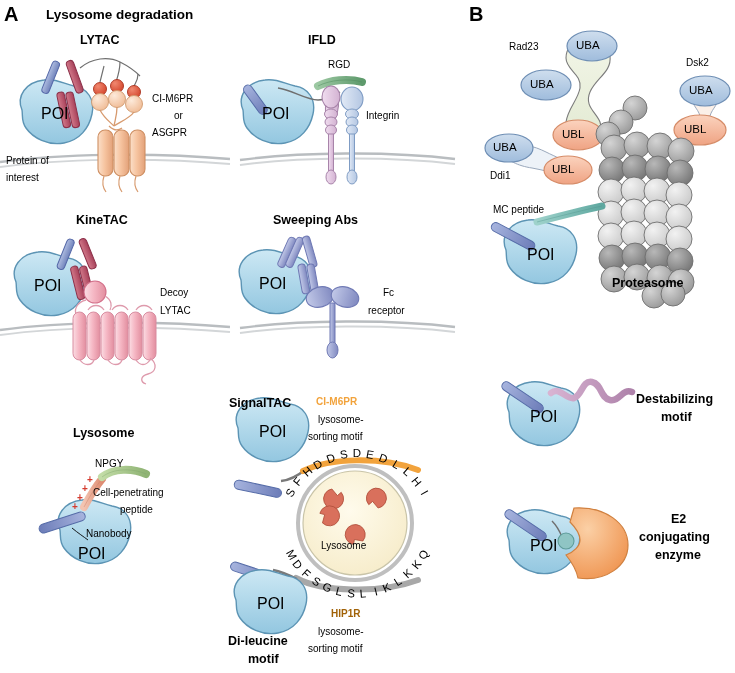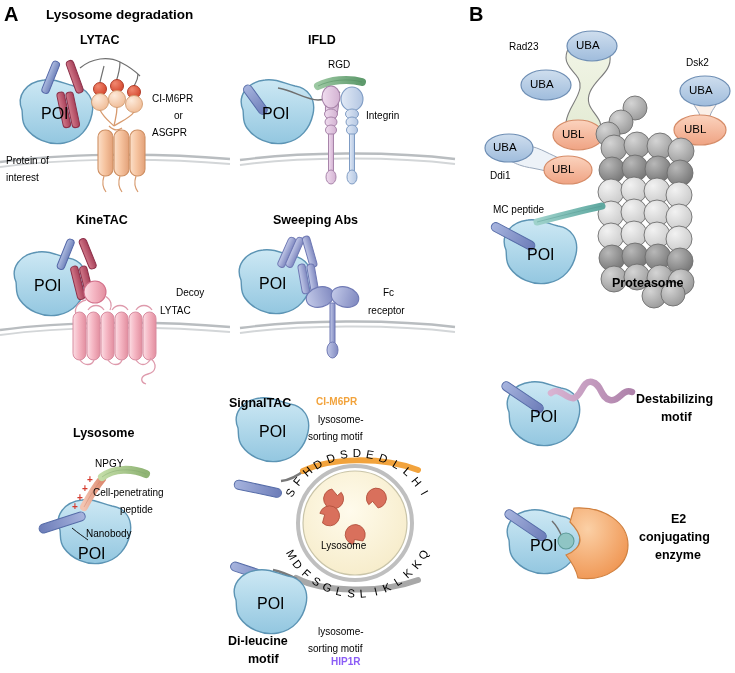--- a/index.html
+++ b/index.html
@@ -6,21 +6,21 @@
   body{width:735px;height:673px;font-family:"Liberation Sans",sans-serif;color:#000;position:relative;overflow:hidden;}
   #figure{position:absolute;left:0;top:0;width:735px;height:673px;}
   .lbl{position:absolute;white-space:pre;line-height:1.15;}
   .panel-letter{font-weight:bold;font-size:20px;}
   .panel-title{font-weight:bold;font-size:13.5px;}
   .sub-title{font-weight:bold;font-size:12.5px;}
   .plain{font-size:10px;}
   .poi-txt{font-size:16px;}
   .dom-txt{font-size:11.5px;font-weight:normal;}
   .orange-t{color:#F2A33C;}
-  .gray-t{color:#8b5cf6;margin-top:48px;}
+  .gray-t{color:#a16207;}
   .seq{font-size:11px;}
 </style>
 </head>
 <body>
 
 <div id="figure">
 
 <svg id="art" width="735" height="673" viewBox="0 0 735 673" xmlns="http://www.w3.org/2000/svg">
   <defs>
     <linearGradient id="gPOI" x1="0" y1="0" x2="0" y2="1">
@@ -462,21 +462,21 @@
 <div class="lbl poi-txt" style="left:41px;top:105px;">POI</div>
 
 
 <div class="lbl sub-title" style="left:308px;top:33px;">IFLD</div>
 <div class="lbl plain" style="left:328px;top:59px;">RGD</div>
 <div class="lbl plain" style="left:366px;top:110px;">Integrin</div>
 <div class="lbl poi-txt" style="left:262px;top:105px;">POI</div>
 
 
 <div class="lbl sub-title" style="left:76px;top:213px;">KineTAC</div>
-<div class="lbl plain" style="left:160px;top:287px;margin-left:16px;">Decoy</div>
+<div class="lbl plain" style="left:160px;top:287px;">Decoy</div>
 <div class="lbl plain" style="left:160px;top:305px;">LYTAC</div>
 <div class="lbl poi-txt" style="left:34px;top:277px;">POI</div>
 
 
 <div class="lbl sub-title" style="left:273px;top:213px;">Sweeping Abs</div>
 <div class="lbl plain" style="left:383px;top:287px;">Fc</div>
 <div class="lbl plain" style="left:368px;top:305px;">receptor</div>
 <div class="lbl poi-txt" style="left:259px;top:275px;">POI</div>
 
 

